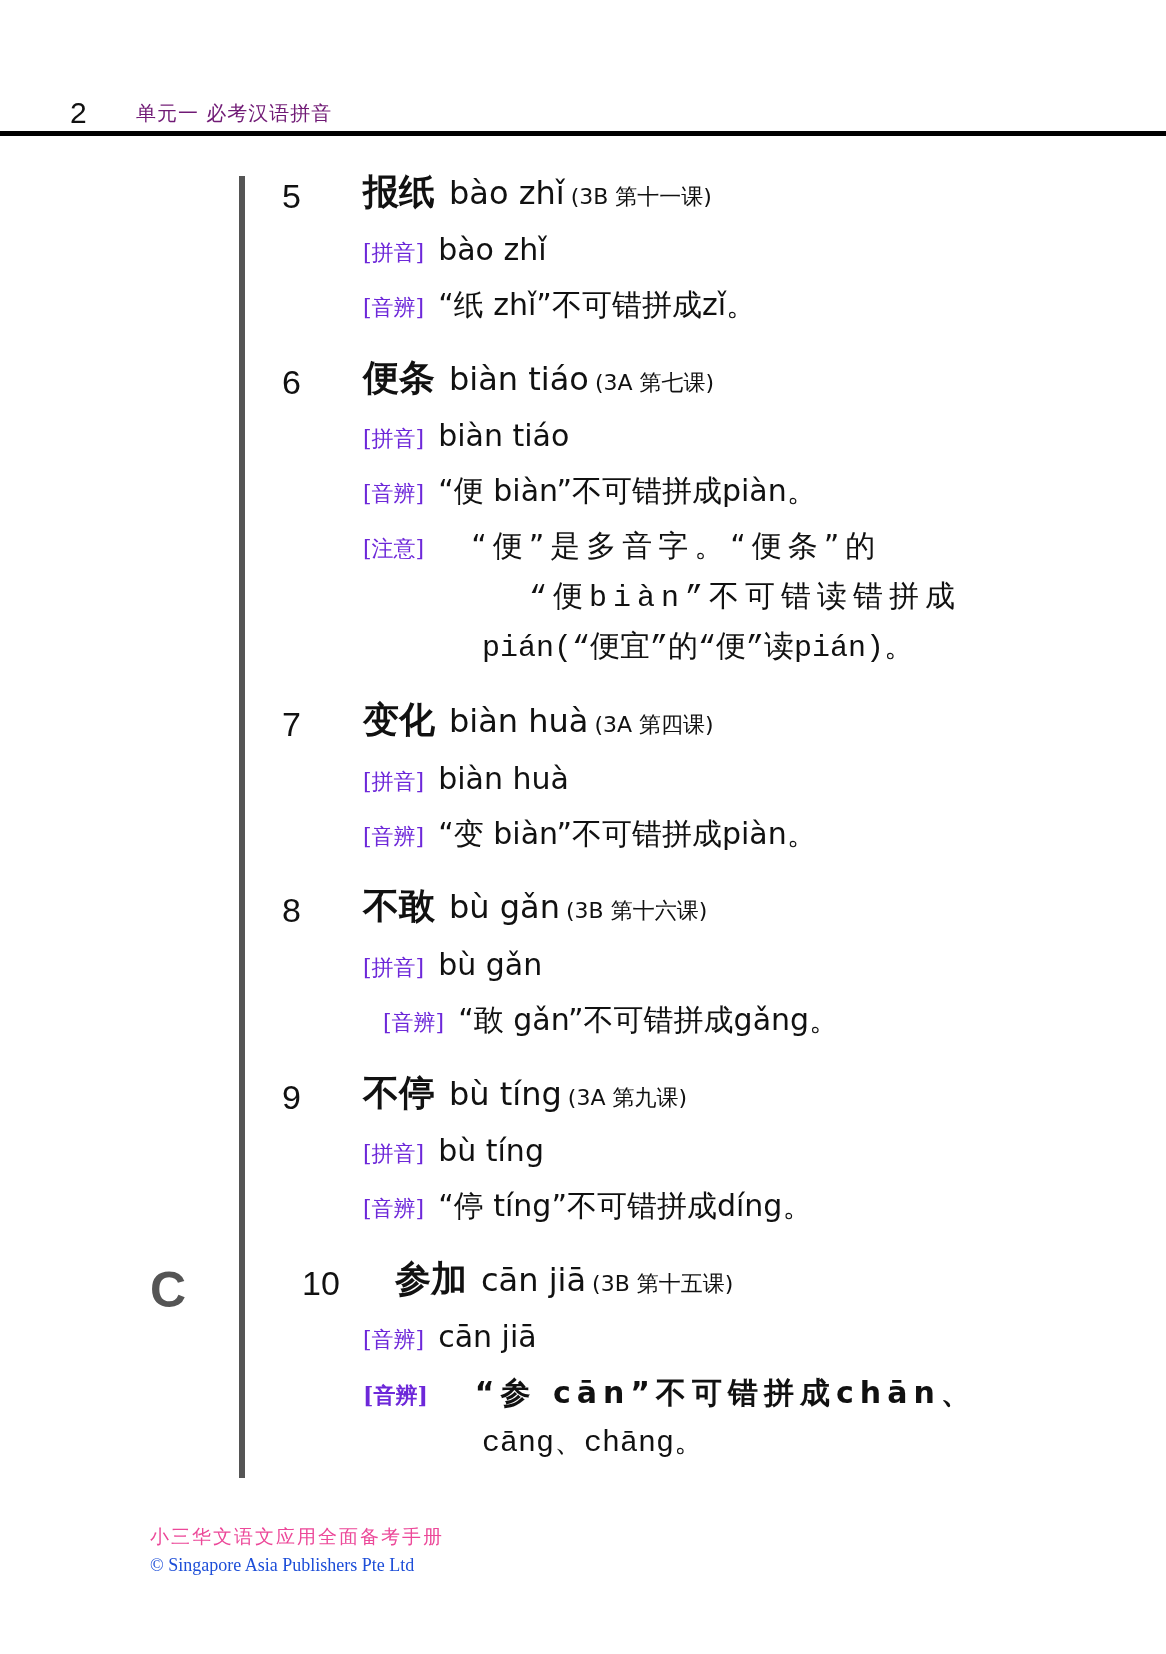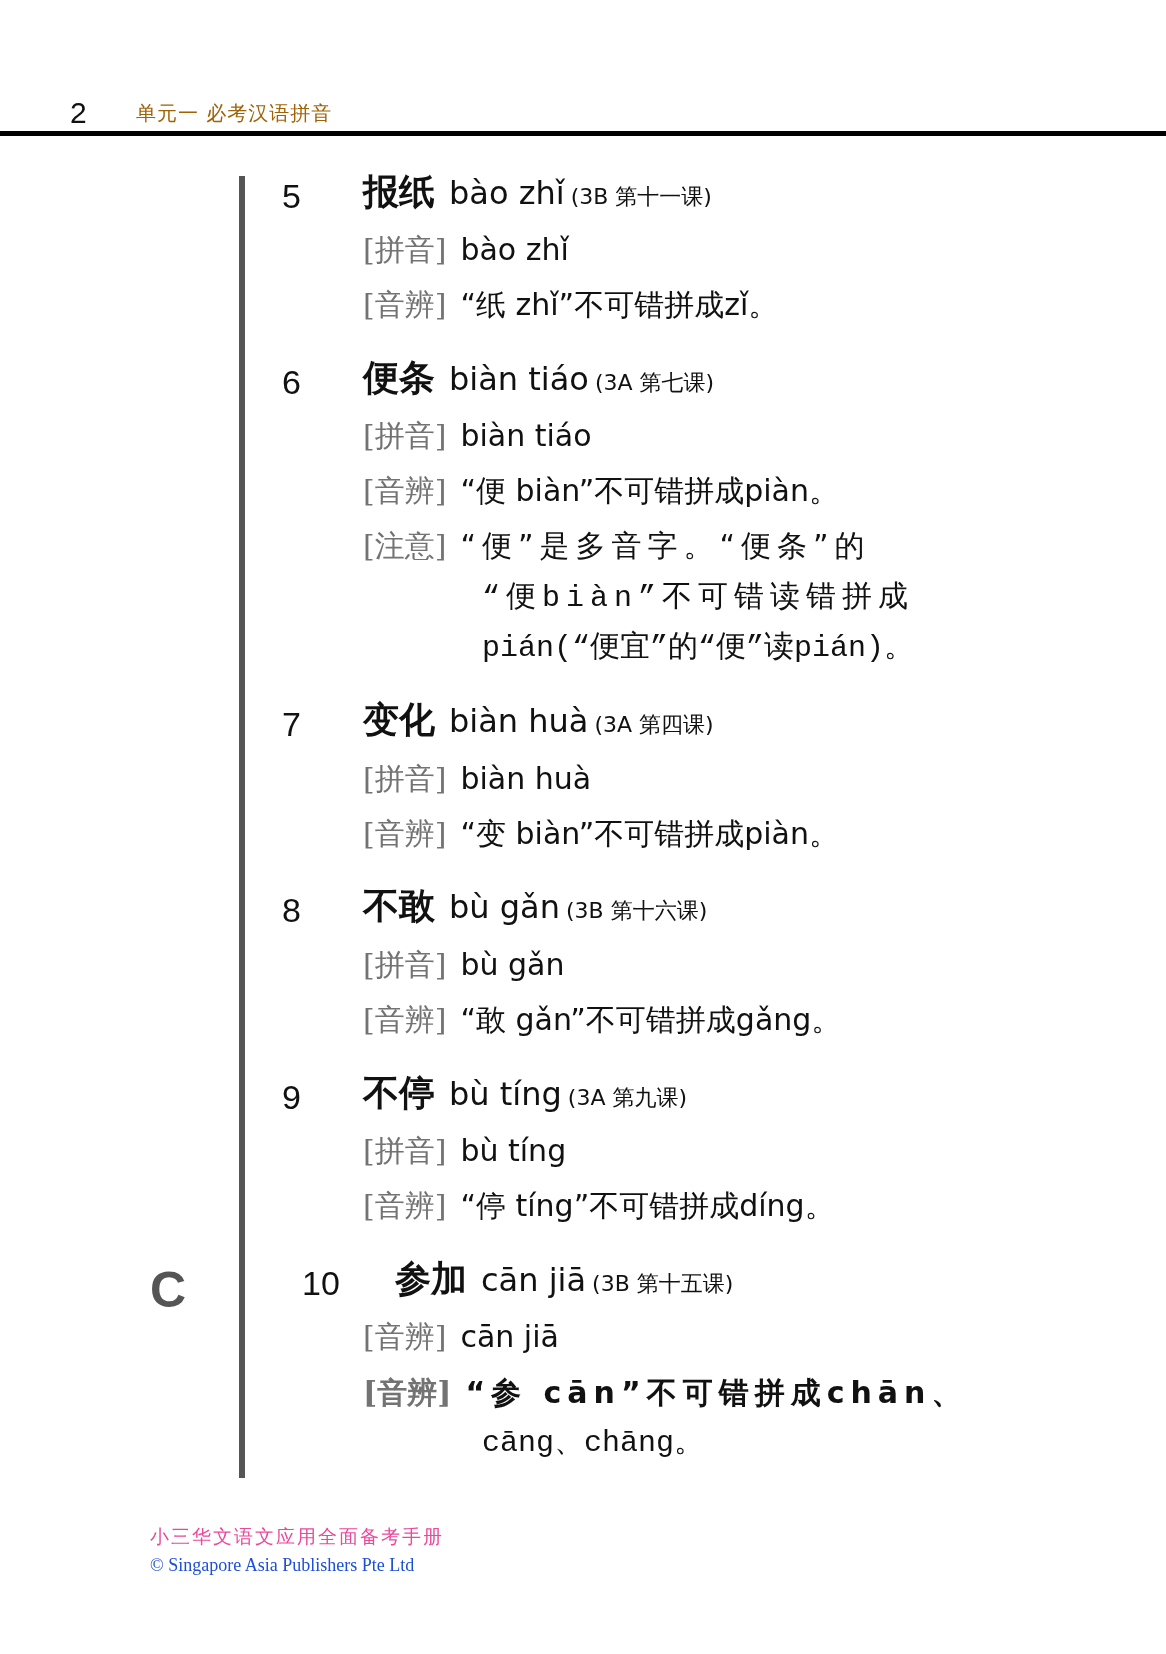--- a/index.html
+++ b/index.html
@@ -6,21 +6,21 @@
   body {
     width:1166px; height:1654px; background:#ffffff; position:relative; overflow:hidden;
     font-family: "DejaVu Sans", sans-serif; color:#111;
   }
   .header-num {
     position:absolute; left:70px; top:96px; font-size:30px; line-height:34px;
     font-family:"Liberation Sans", sans-serif; color:#111;
   }
   .header-title {
     position:absolute; left:136px; top:100px; font-size:20px; line-height:26px;
-    font-family:"DejaVu Sans", sans-serif; color:#a16207; letter-spacing:1px;
+    font-family:"DejaVu Sans", sans-serif; color:#701a75; letter-spacing:1px;
   }
   .header-rule {
     position:absolute; left:0; top:131px; width:1166px; height:5px; background:#000;
   }
   .vbar {
     position:absolute; left:239px; top:176px; width:6px; height:1302px; background:#555;
   }
   .section-letter {
     position:absolute; left:150px; top:1262px; font-size:50px; line-height:56px;
     font-family:"Liberation Sans", sans-serif; font-weight:bold; color:#555;
@@ -39,27 +39,27 @@
   .pinyin {
     font-size:32px; font-family:"DejaVu Sans", sans-serif; color:#111; margin-left:14px;
   }
   .ref {
     font-size:22px; font-family:"DejaVu Sans", sans-serif; color:#111; margin-left:6px;
   }
   .line {
     position:absolute; left:363px; white-space:nowrap; line-height:40px;
     font-size:30px; font-family:"DejaVu Serif", serif; color:#111;
   }
-  .tag { font-family:"DejaVu Serif", serif; font-size:30px; color:#737373; }
+  .tag { font-family:"DejaVu Serif", serif; font-size:22px; color:#6d28d9; }
   .val { margin-left:14px; font-family:"DejaVu Sans", sans-serif; font-size:30px; }
   .cont {
     position:absolute; left:482px; white-space:nowrap; line-height:40px;
     font-size:30px; font-family:Liberation Mono, monospace; color:#111;
   }
-  .spaced { letter-spacing:6px; }
+  .spaced { letter-spacing:6px;margin-left:47px; }
   .footer-cn {
     position:absolute; left:150px; top:1524px; font-size:19px; line-height:24px;
     font-family:"DejaVu Serif", serif; color:#ec4899; letter-spacing:2px;
   }
   .footer-copy {
     position:absolute; left:150px; top:1554px; font-size:18px; line-height:22px;
     font-family:"Liberation Serif", serif; color:#1d4ed8;
   }
 </style>
 </head>
@@ -117,21 +117,21 @@
 </div>
 
 <div class="item" style="top:0;">
   <div class="item-num" style="top:890px;">8</div>
   <div class="item-head" style="top:890px;">
     <span class="word">不敢</span><span class="pinyin">bù gǎn</span><span class="ref">(3B 第十六课)</span>
   </div>
   <div class="line" style="top:945px;">
     <span class="tag">[拼音]</span><span class="val">bù gǎn</span>
   </div>
-  <div class="line" style="top:1000px;">
+  <div class="line" style="top:1000px;margin-left:20px;">
     <span class="tag">[音辨]</span><span class="val">“敢 gǎn”不可错拼成gǎng。</span>
   </div>
 </div>
 
 <div class="item" style="top:0;">
   <div class="item-num" style="top:1077px;">9</div>
   <div class="item-head" style="top:1077px;">
     <span class="word">不停</span><span class="pinyin">bù tíng</span><span class="ref">(3A 第九课)</span>
   </div>
   <div class="line" style="top:1131px;">

